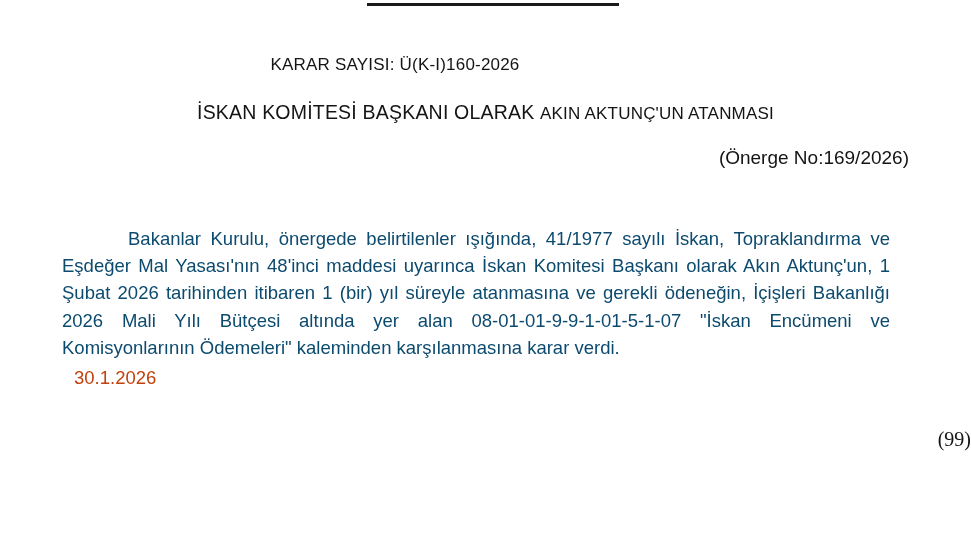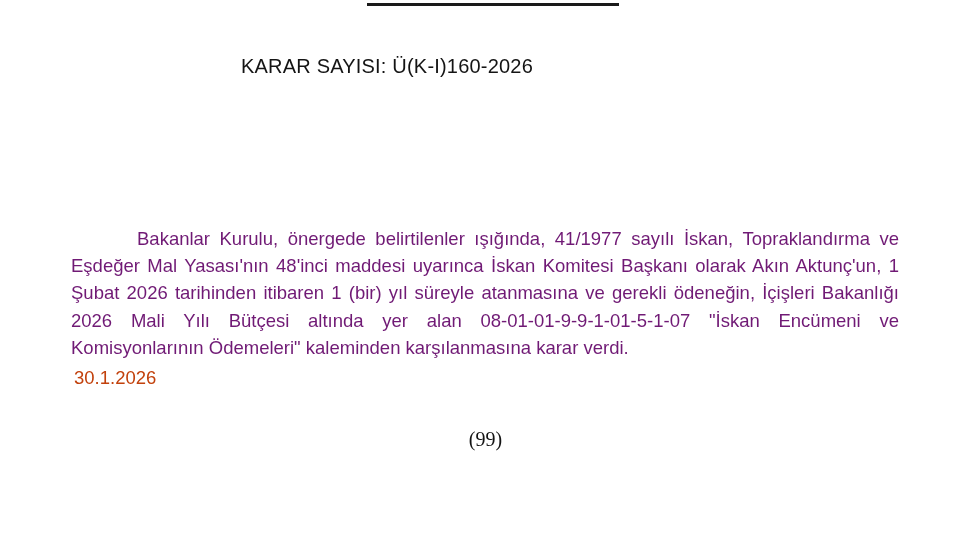--- a/index.html
+++ b/index.html
@@ -29,24 +29,24 @@
     top: 3px;
     left: 367px;
     width: 252px;
     height: 3px;
     background: #1a1a1a;
   }
 
   .decision-number {
     position: absolute;
     top: 55px;
-    left: 0;
+    left: 8px;
     width: 774px;
     text-align: center;
-    font-size: 20px;
+    font-size: 17px;
     letter-spacing: 0.2px;
     color: #141414;
   }
 
   .subject-line {
     position: absolute;
     top: 101px;
     left: 0;
     width: 971px;
     text-align: center;
@@ -65,63 +65,67 @@
     right: 62px;
     text-align: right;
     font-size: 19px;
     line-height: 1.28;
     color: #141414;
   }
 
   .body-text {
     position: absolute;
     top: 225px;
-    left: 71px;
+    left: 62px;
     width: 828px;
     font-size: 18.5px;
     line-height: 1.47;
     text-align: justify;
     text-justify: inter-word;
-    color: #701a75;
+    color: #0c4a6e;
   }
   .body-text .indent {
     display: inline-block;
     width: 66px;
   }
 
   .date-line {
     position: absolute;
     top: 367px;
     left: 74px;
     font-size: 18.5px;
     color: #c2410c;
   }
 
   .page-number {
     position: absolute;
     top: 428px;
     left: 0;
     width: 971px;
-    text-align: center;
+    text-align: right;
     font-size: 20px;
     font-family: "Liberation Serif", serif;
     color: #141414;
   }
 </style>
 </head>
 <body>
 
 <div class="page">
 
   <div class="top-rule"></div>
 
   <div class="decision-number">KARAR SAYISI: Ü(K-I)160-2026</div>
 
+  <div class="subject-line">
+    <span>İSKAN KOMİTESİ BAŞKANI OLARAK </span><span class="small-caps">AKIN AKTUNÇ'UN  ATANMASI</span>
+  </div>
 
   <div class="proposal-block">
+    <div>(Önerge No:169/2026)</div>
   </div>
 
   <div class="body-text"><span class="indent"></span><span>Bakanlar Kurulu, önergede belirtilenler ışığında, 41/1977 sayılı İskan, Topraklandırma ve Eşdeğer Mal Yasası'nın 48'inci maddesi uyarınca İskan Komitesi Başkanı olarak Akın Aktunç'un, 1 Şubat 2026 tarihinden itibaren 1 (bir) yıl süreyle atanmasına ve gerekli ödeneğin, İçişleri Bakanlığı 2026 Mali Yılı Bütçesi altında yer alan 08-01-01-9-9-1-01-5-1-07 "İskan Encümeni ve Komisyonlarının Ödemeleri" kaleminden karşılanmasına karar verdi.</span></div>
 
   <div class="date-line">30.1.2026</div>
 
   <div class="page-number">(99)</div>
 
 </div>
 

